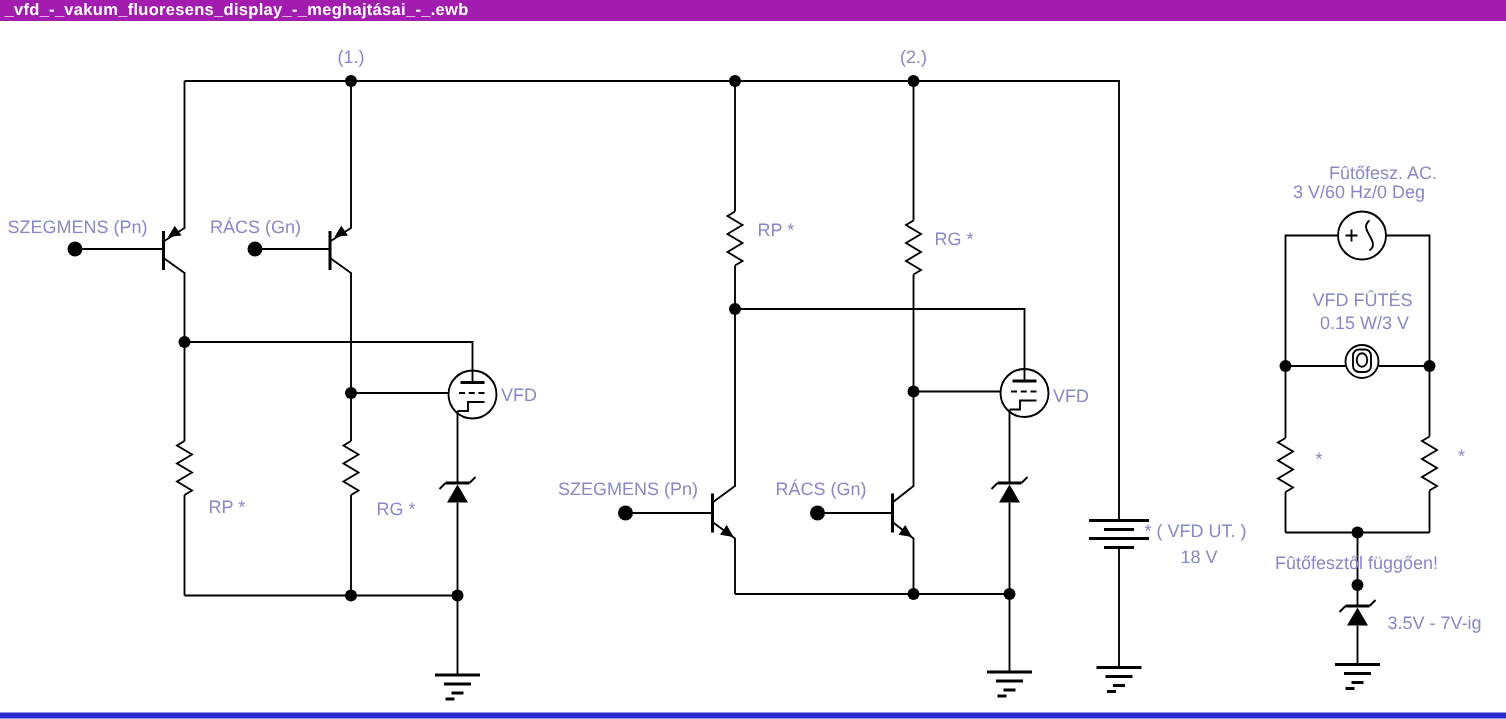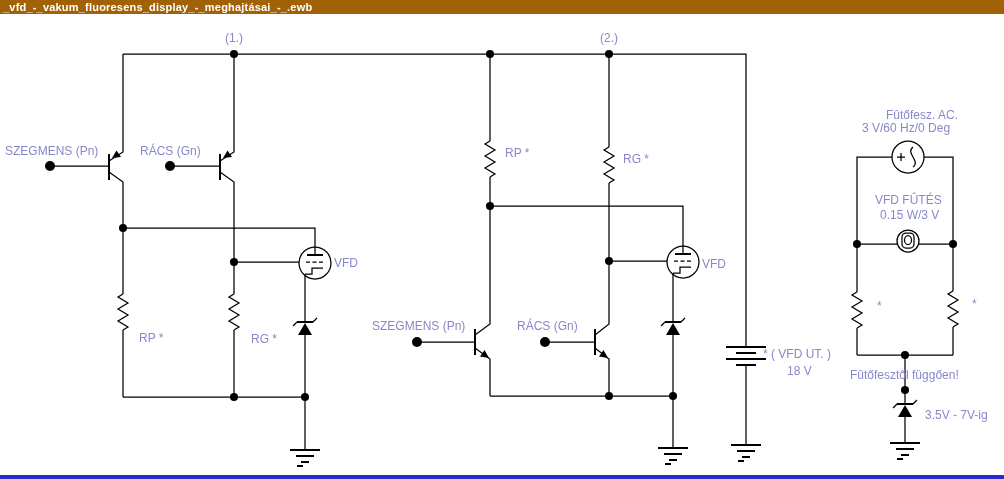--- a/index.html
+++ b/index.html
@@ -1,20 +1,20 @@
 <!DOCTYPE html>
 <html><head>
 <meta charset="utf-8">
 <style>
   html,body{margin:0;padding:0;background:#fff;}
   body{width:1004px;height:479px;overflow:hidden;font-family:"Liberation Sans",sans-serif;}
   .window{position:relative;width:1004px;height:479px;background:#fff;}
   .titlebar{
     position:absolute;top:0;left:0;width:1004px;height:14px;
-    background:#a16207;color:#fff;
+    background:#a21caf;color:#fff;
     font-family:"Liberation Sans",sans-serif;font-size:11px;font-weight:bold;
     line-height:14px;padding-left:3px;box-sizing:border-box;
     white-space:nowrap;letter-spacing:0.2px;
   }
   .bottombar{
     position:absolute;left:0;bottom:0;width:1004px;height:4px;background:#2929CC;
   }
   svg.schematic{position:absolute;top:0;left:0;}
   .wire{stroke:#000;stroke-width:1.25;fill:none;}
   .thick{stroke:#000;stroke-width:2;fill:none;}

